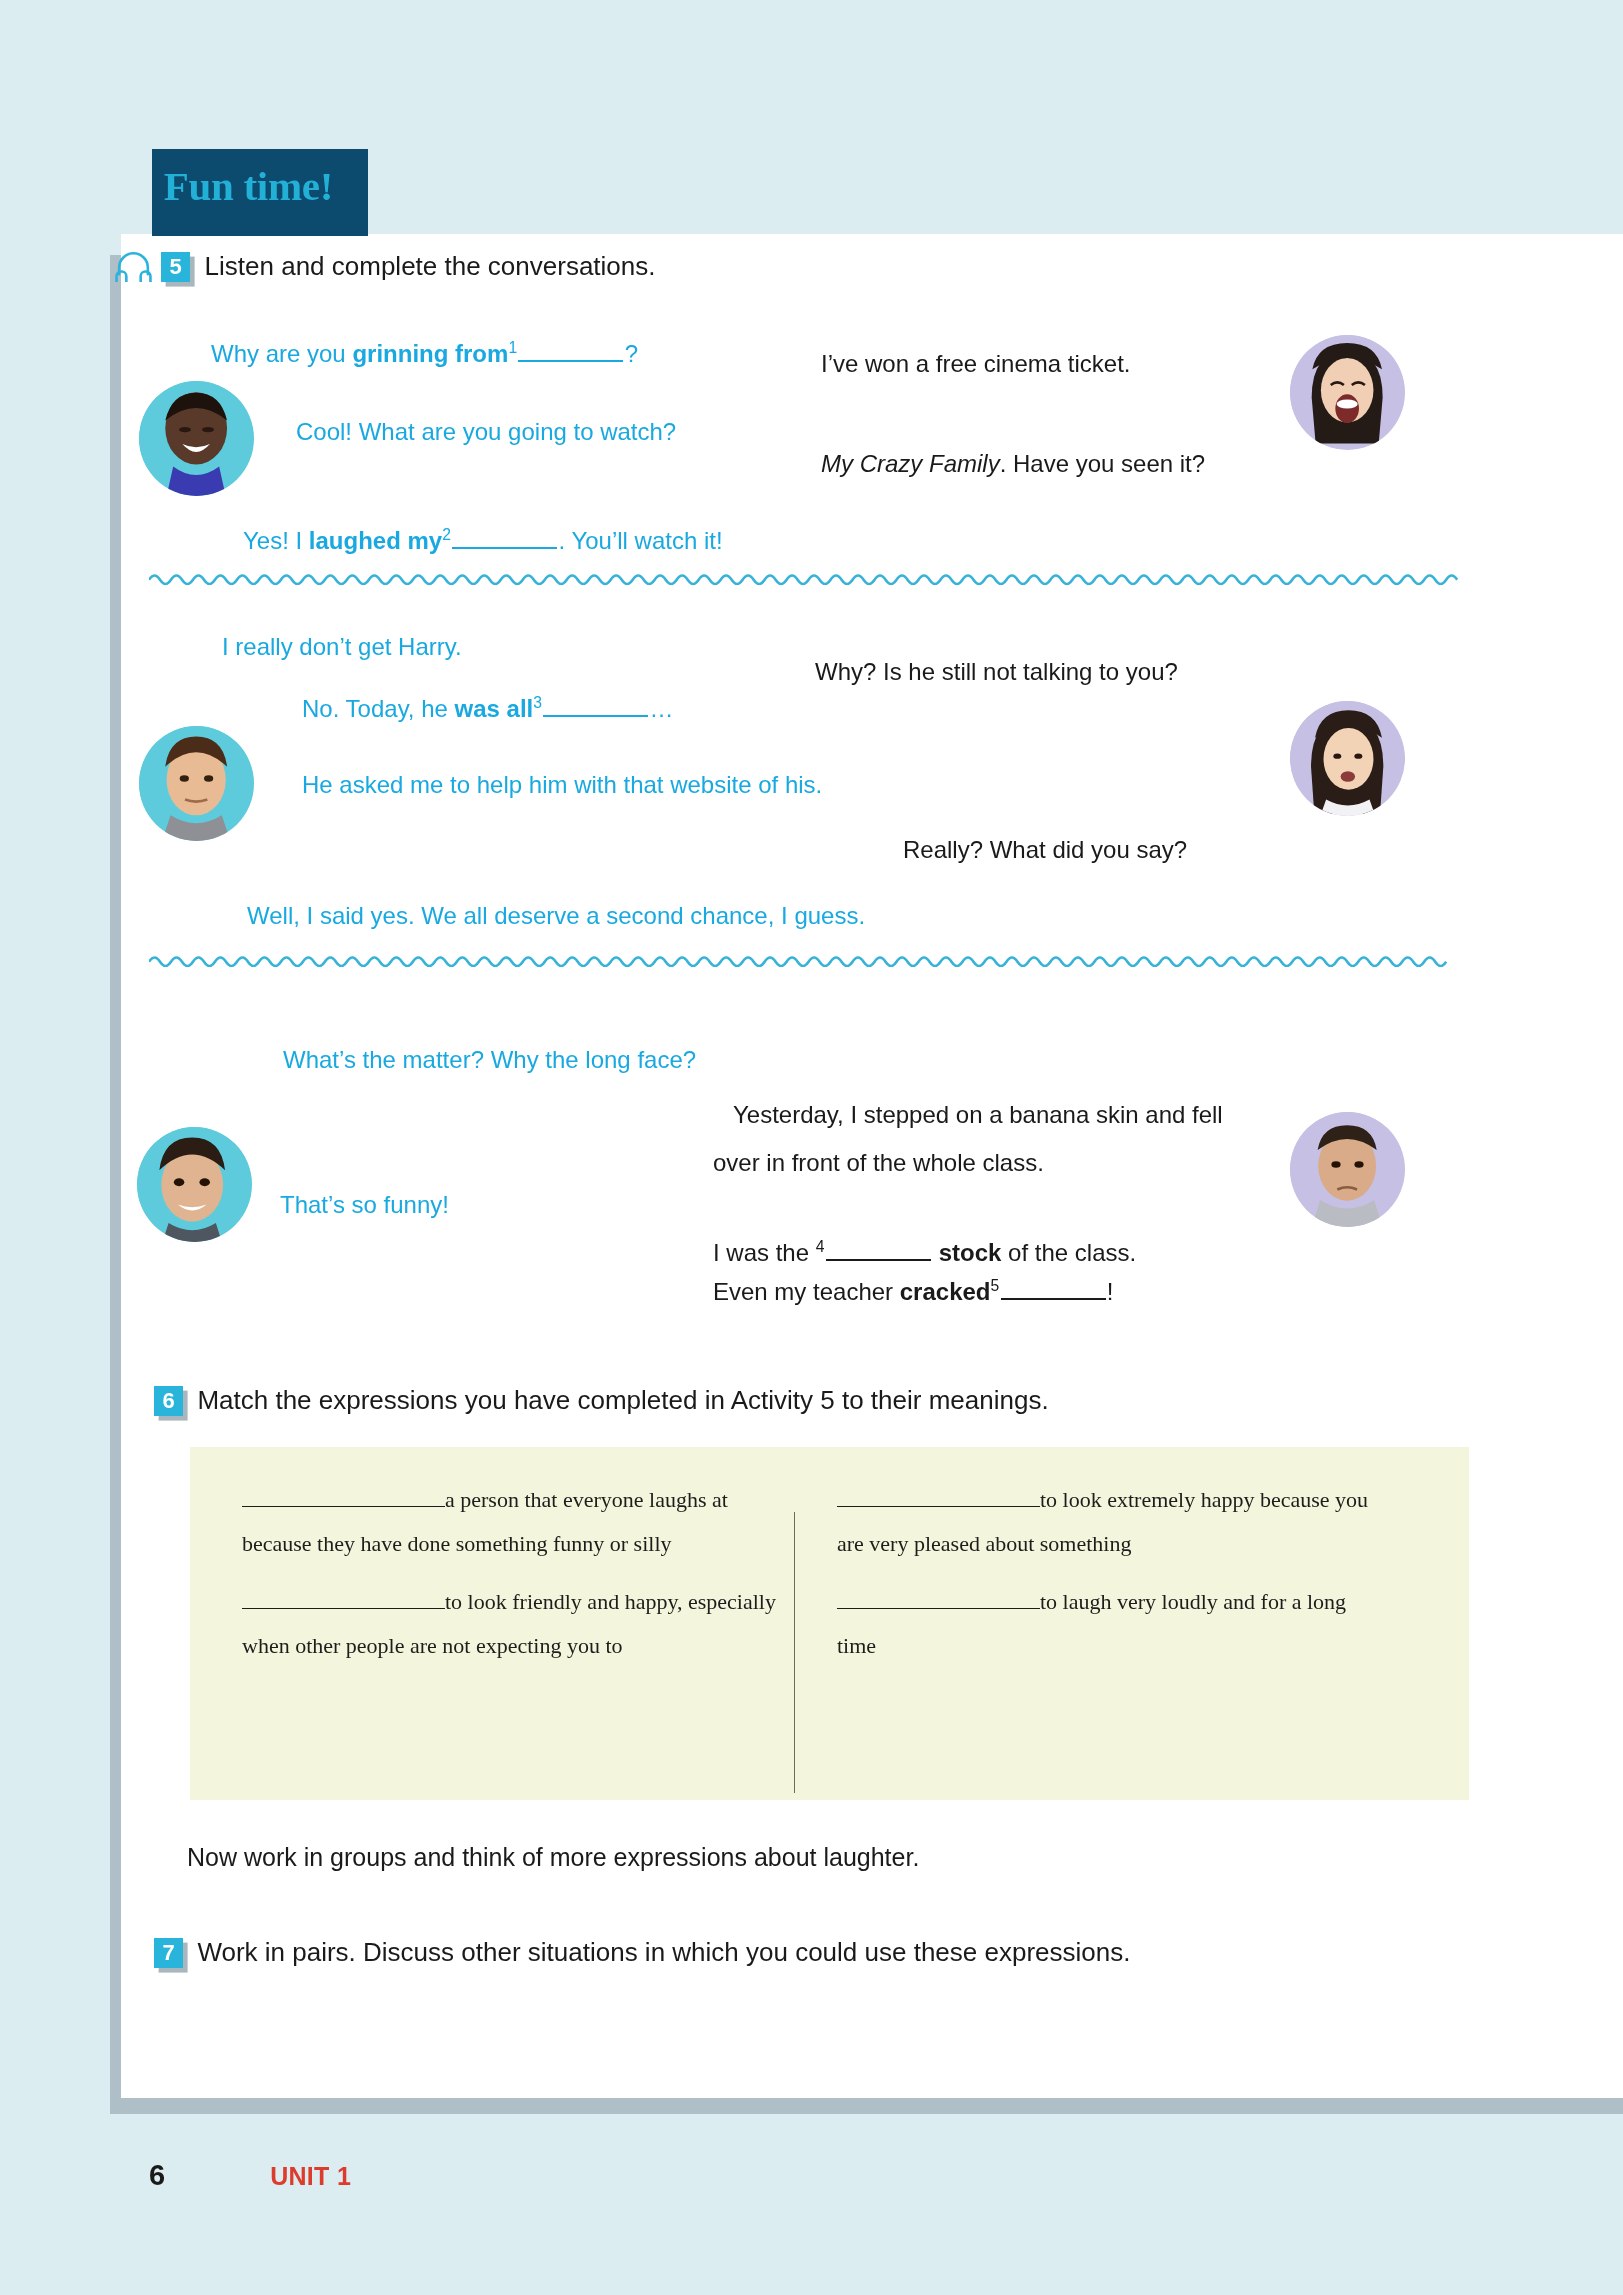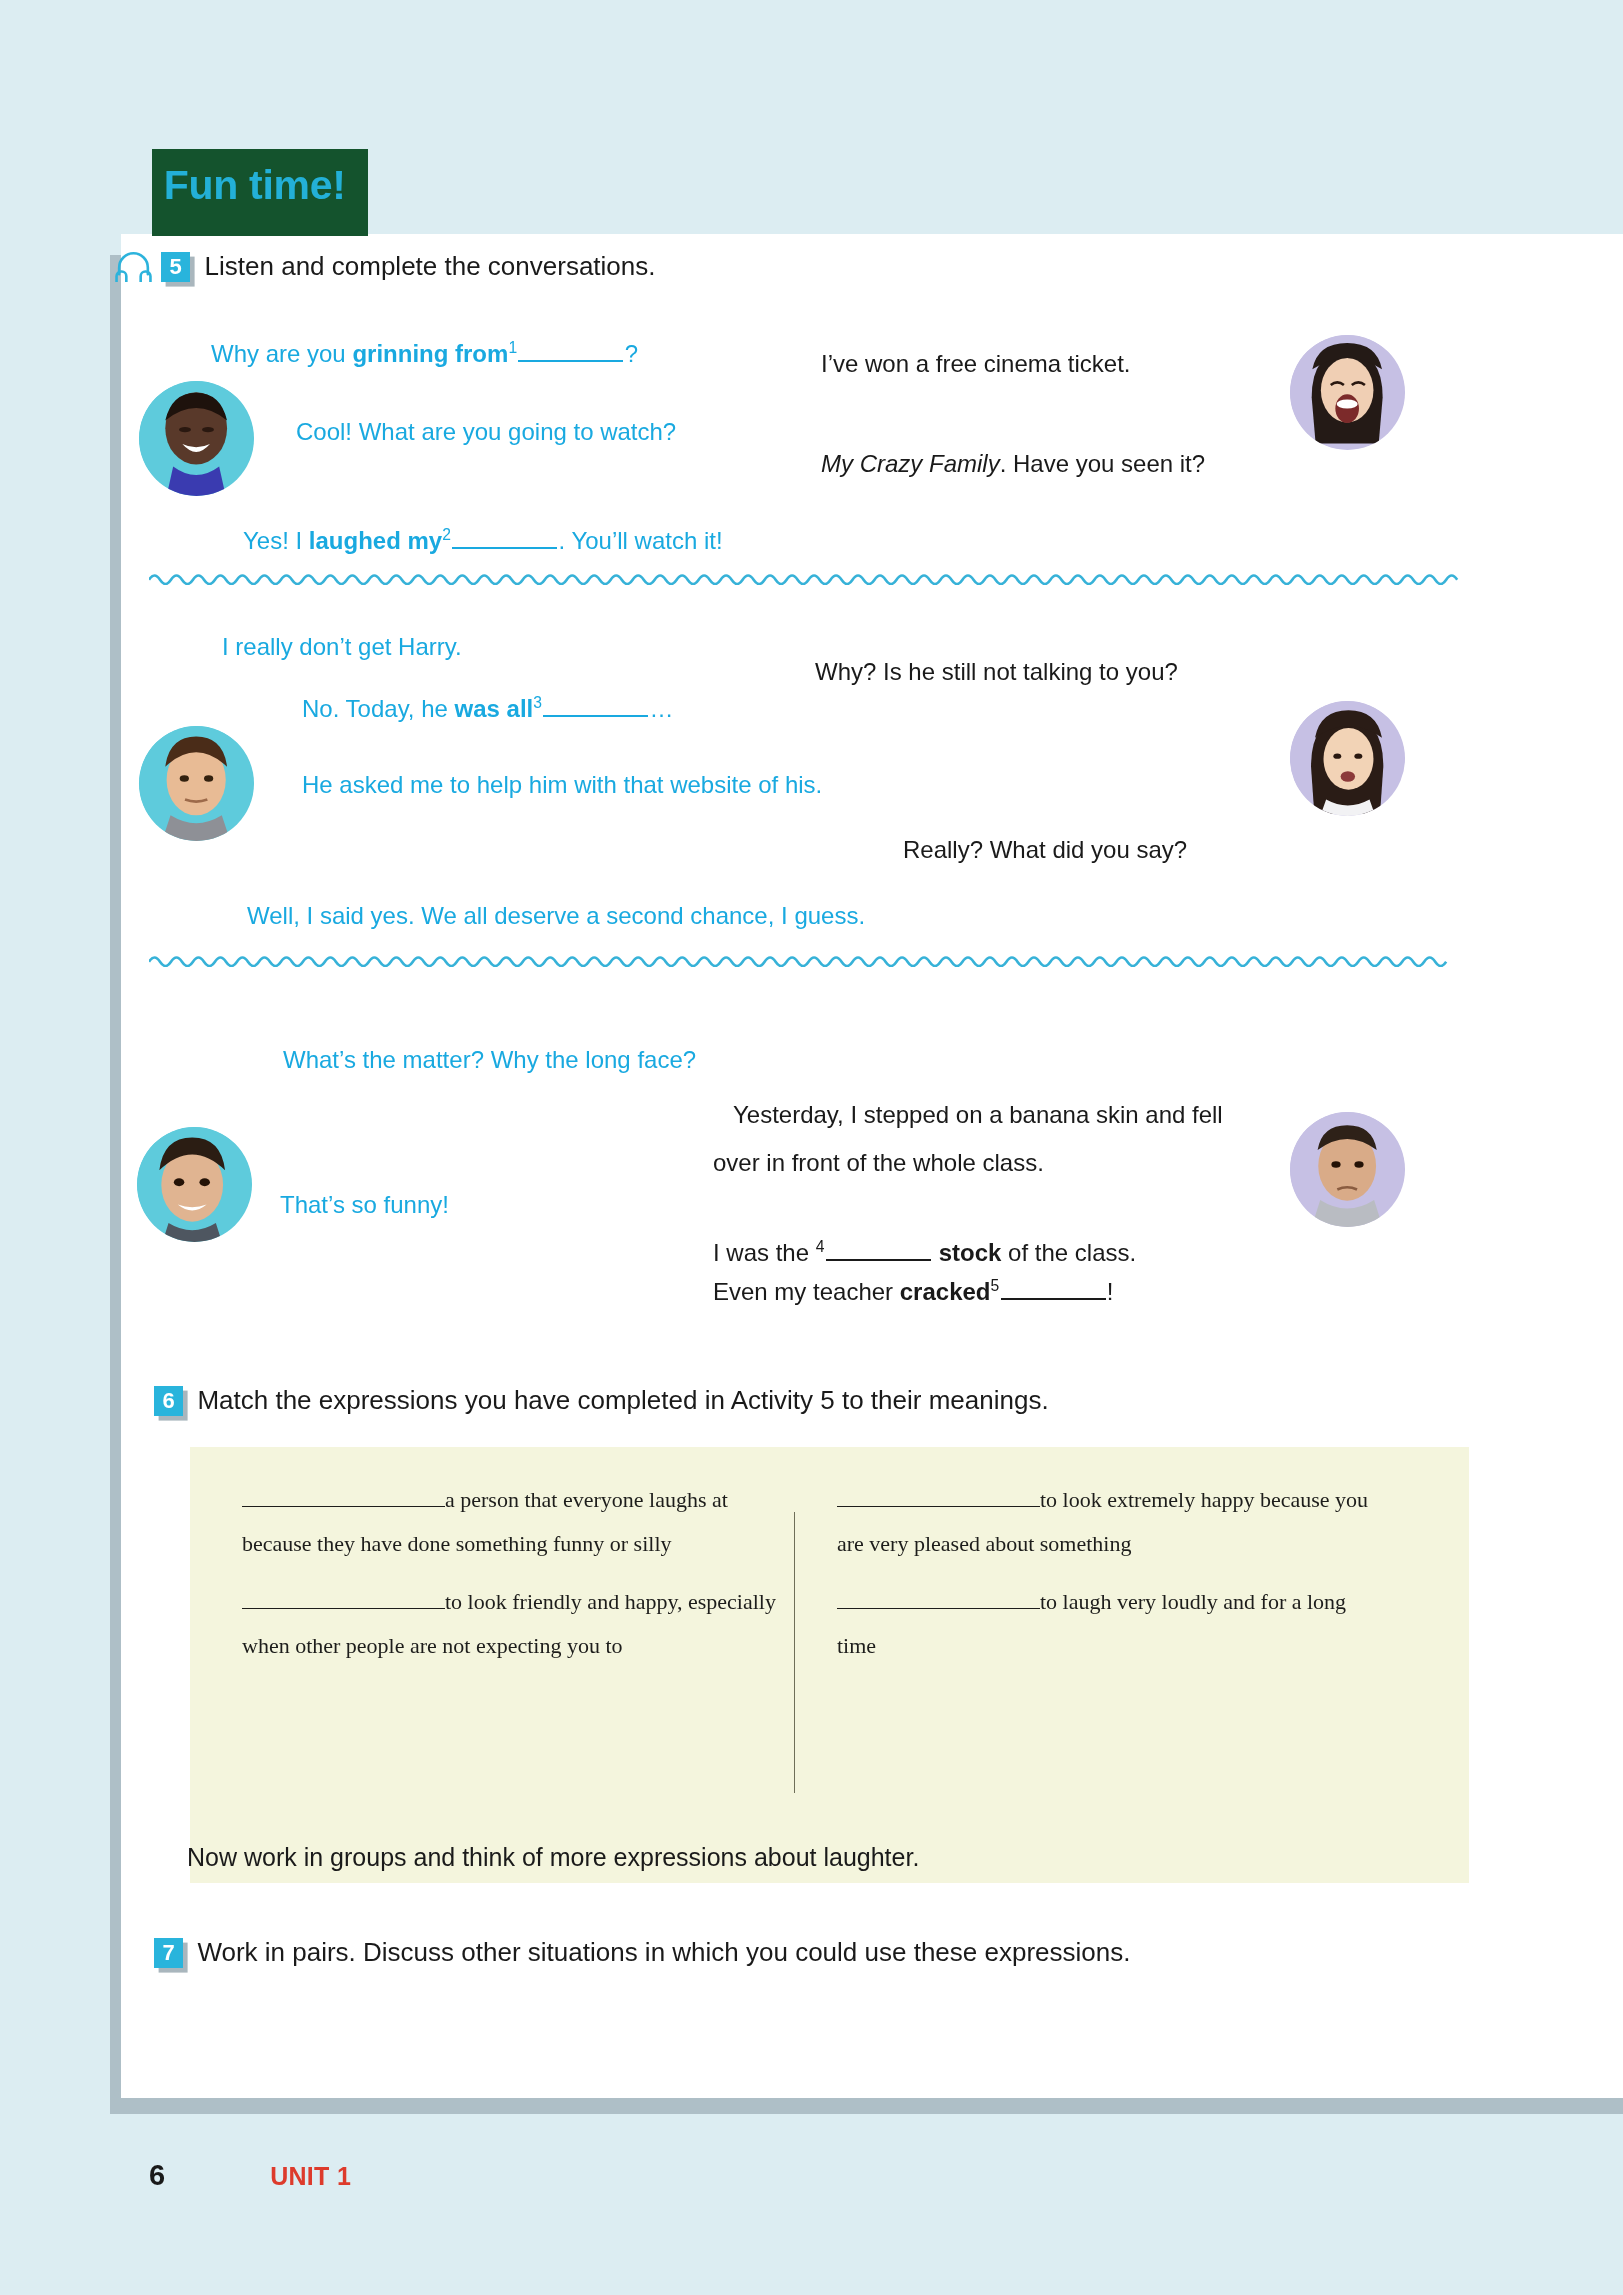--- a/index.html
+++ b/index.html
@@ -19,21 +19,22 @@
     position:absolute;left:110px;top:2097px;width:1514px;height:17px;
     background:#aebfc7;
   }
   #content-panel{
     position:absolute;left:121px;top:234px;width:1502px;height:1864px;
     background:#ffffff;
   }
   
   #funtime-tab{
     position:absolute;left:152px;top:149px;width:216px;height:87px;
-    background:#14532d;
+    background:#0c4a6e;
+    font-family:Liberation Serif, serif;
   }
   #funtime-tab .label{
     position:absolute;left:11.8px;top:13px;
     font-size:41px;font-weight:bold;color:#23b0d7;
     letter-spacing:-0.3px;
     white-space:nowrap;
   }
   
   .badge{
     display:inline-block;position:relative;
@@ -62,21 +63,21 @@
   }
   .blank.dk{border-bottom-color:#1a1a1a;}
   
   .avatar{
     position:absolute;border-radius:50%;overflow:hidden;
   }
   
   .wave{position:absolute;height:17px;}
   
   #match-box{
-    position:absolute;left:190px;top:1447px;width:1279px;height:436px;
+    position:absolute;left:190px;top:1447px;width:1279px;height:353px;
     background:#f4f5dd;
   }
   #match-box .col{
     position:absolute;top:31px;width:543px;
     font-family:"Liberation Serif", serif;
     font-size:22px;line-height:44px;color:#1d1d1b;
   }
   #match-box .col.left{left:52px;}
   #match-box .col.right{left:647px;}
   #match-box .vrule{

